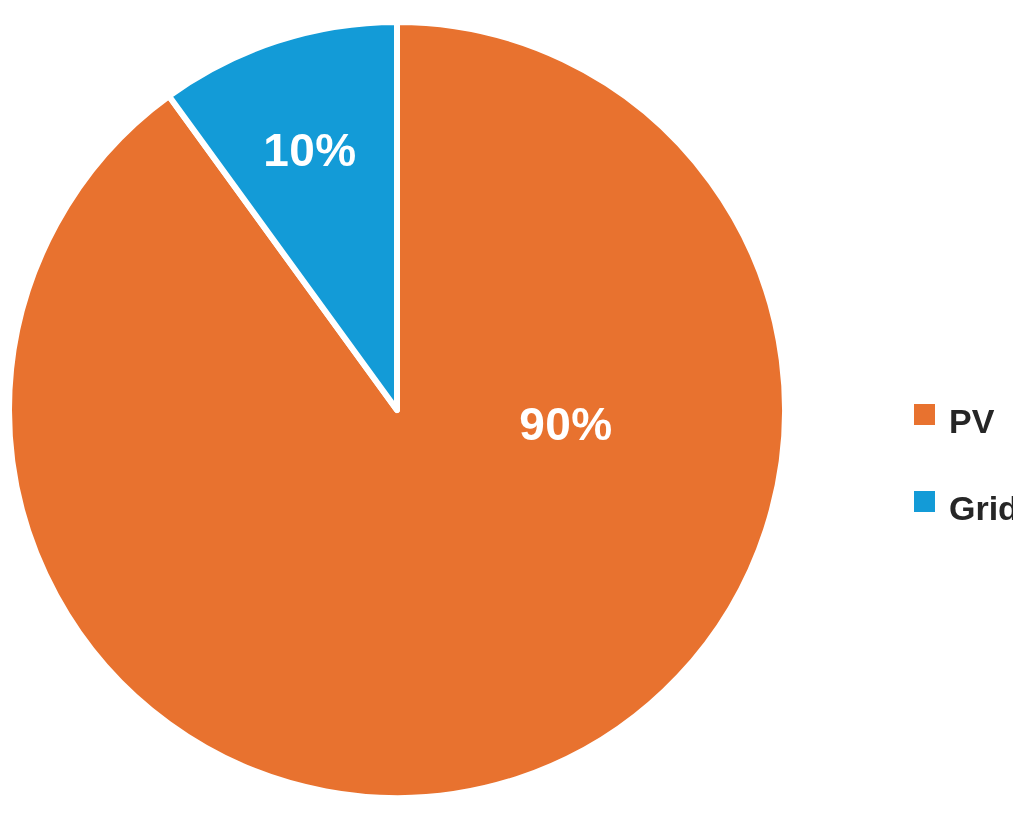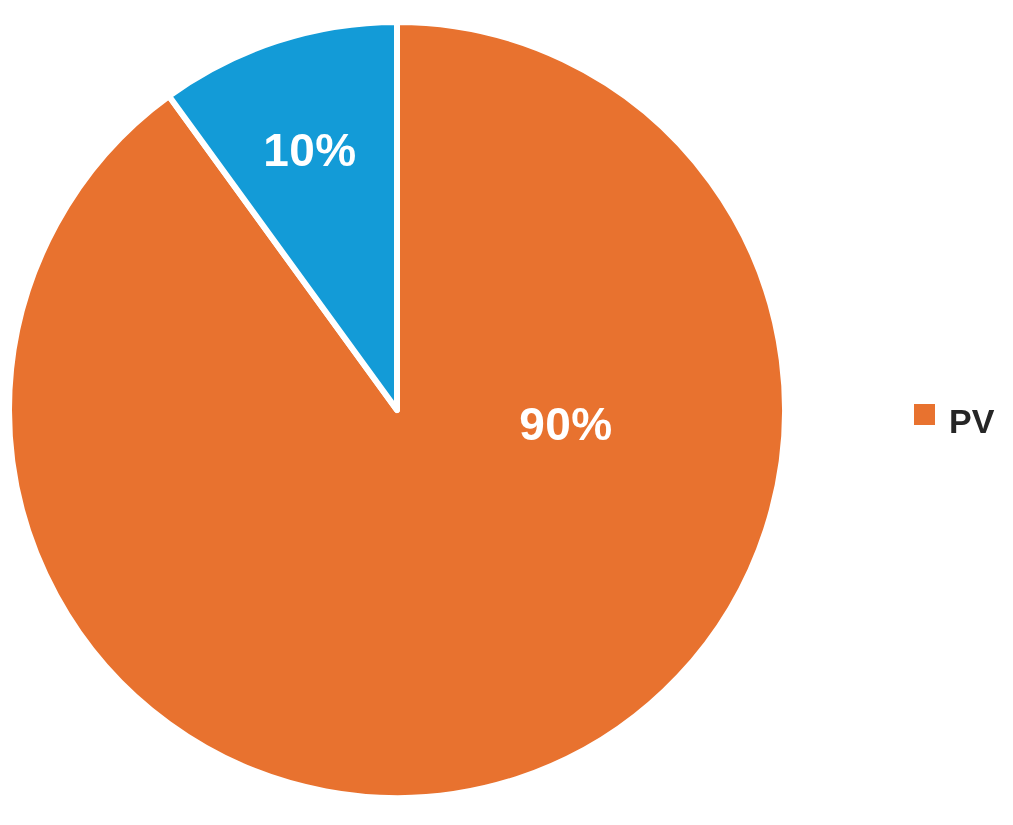--- a/index.html
+++ b/index.html
@@ -91,16 +91,20 @@
     <text class="slice-label" id="label-grid" x="310" y="154">10%</text>
   </svg>
 
   <div id="legend">
 
     <div class="legend-row">
       <span class="legend-swatch" style="background:#E8722F;"></span>
       <span class="legend-label">PV</span>
     </div>
 
+    <div class="legend-row">
+      <span class="legend-swatch" style="background:#139BD7;"></span>
+      <span class="legend-label">Grid</span>
+    </div>
 
   </div>
 
 </div>
 
 </body></html>

